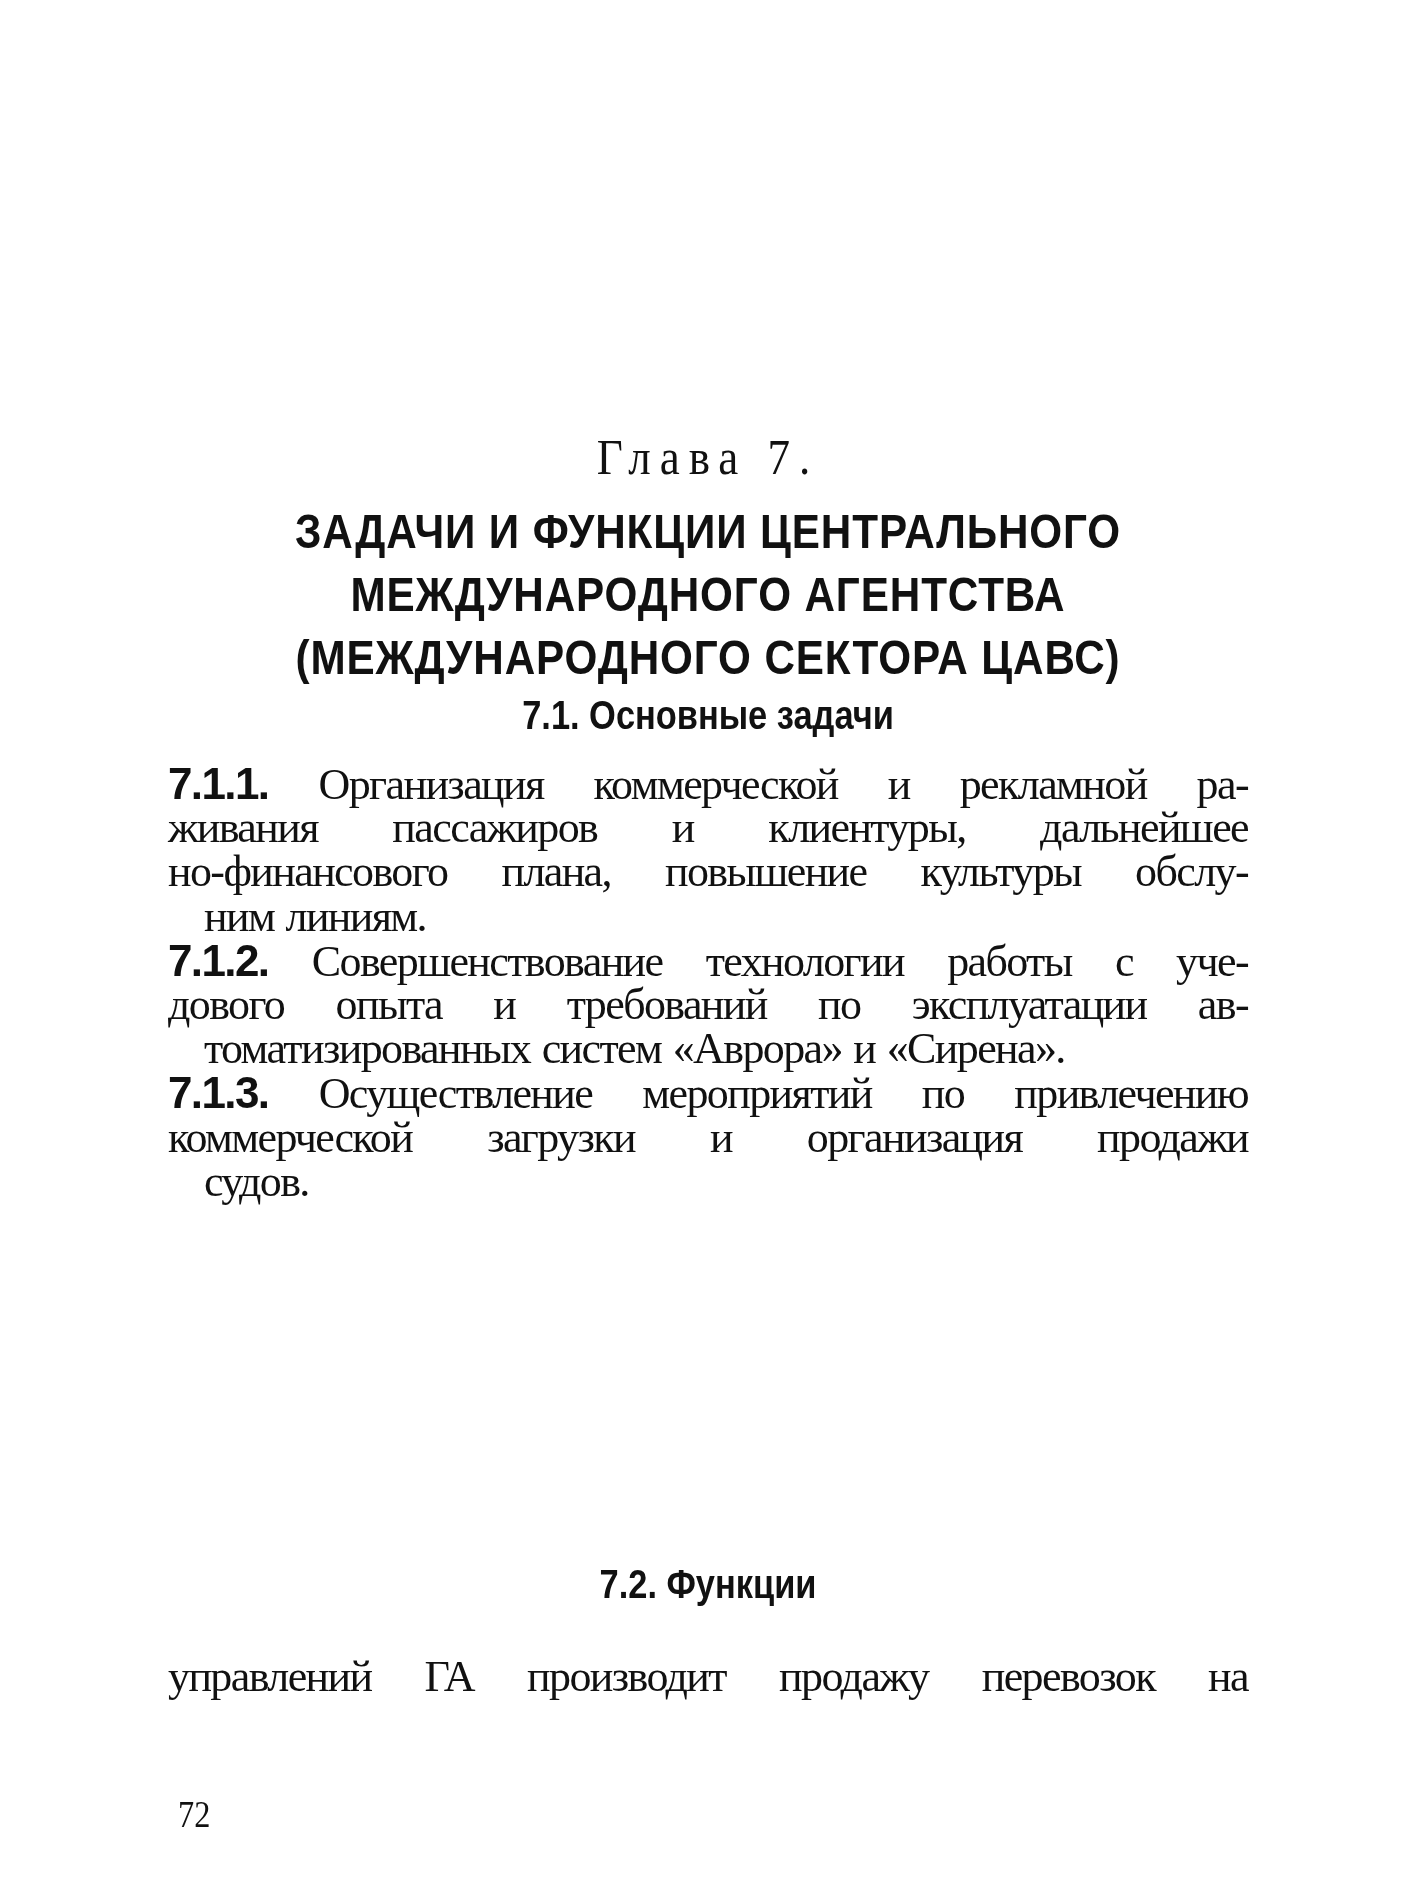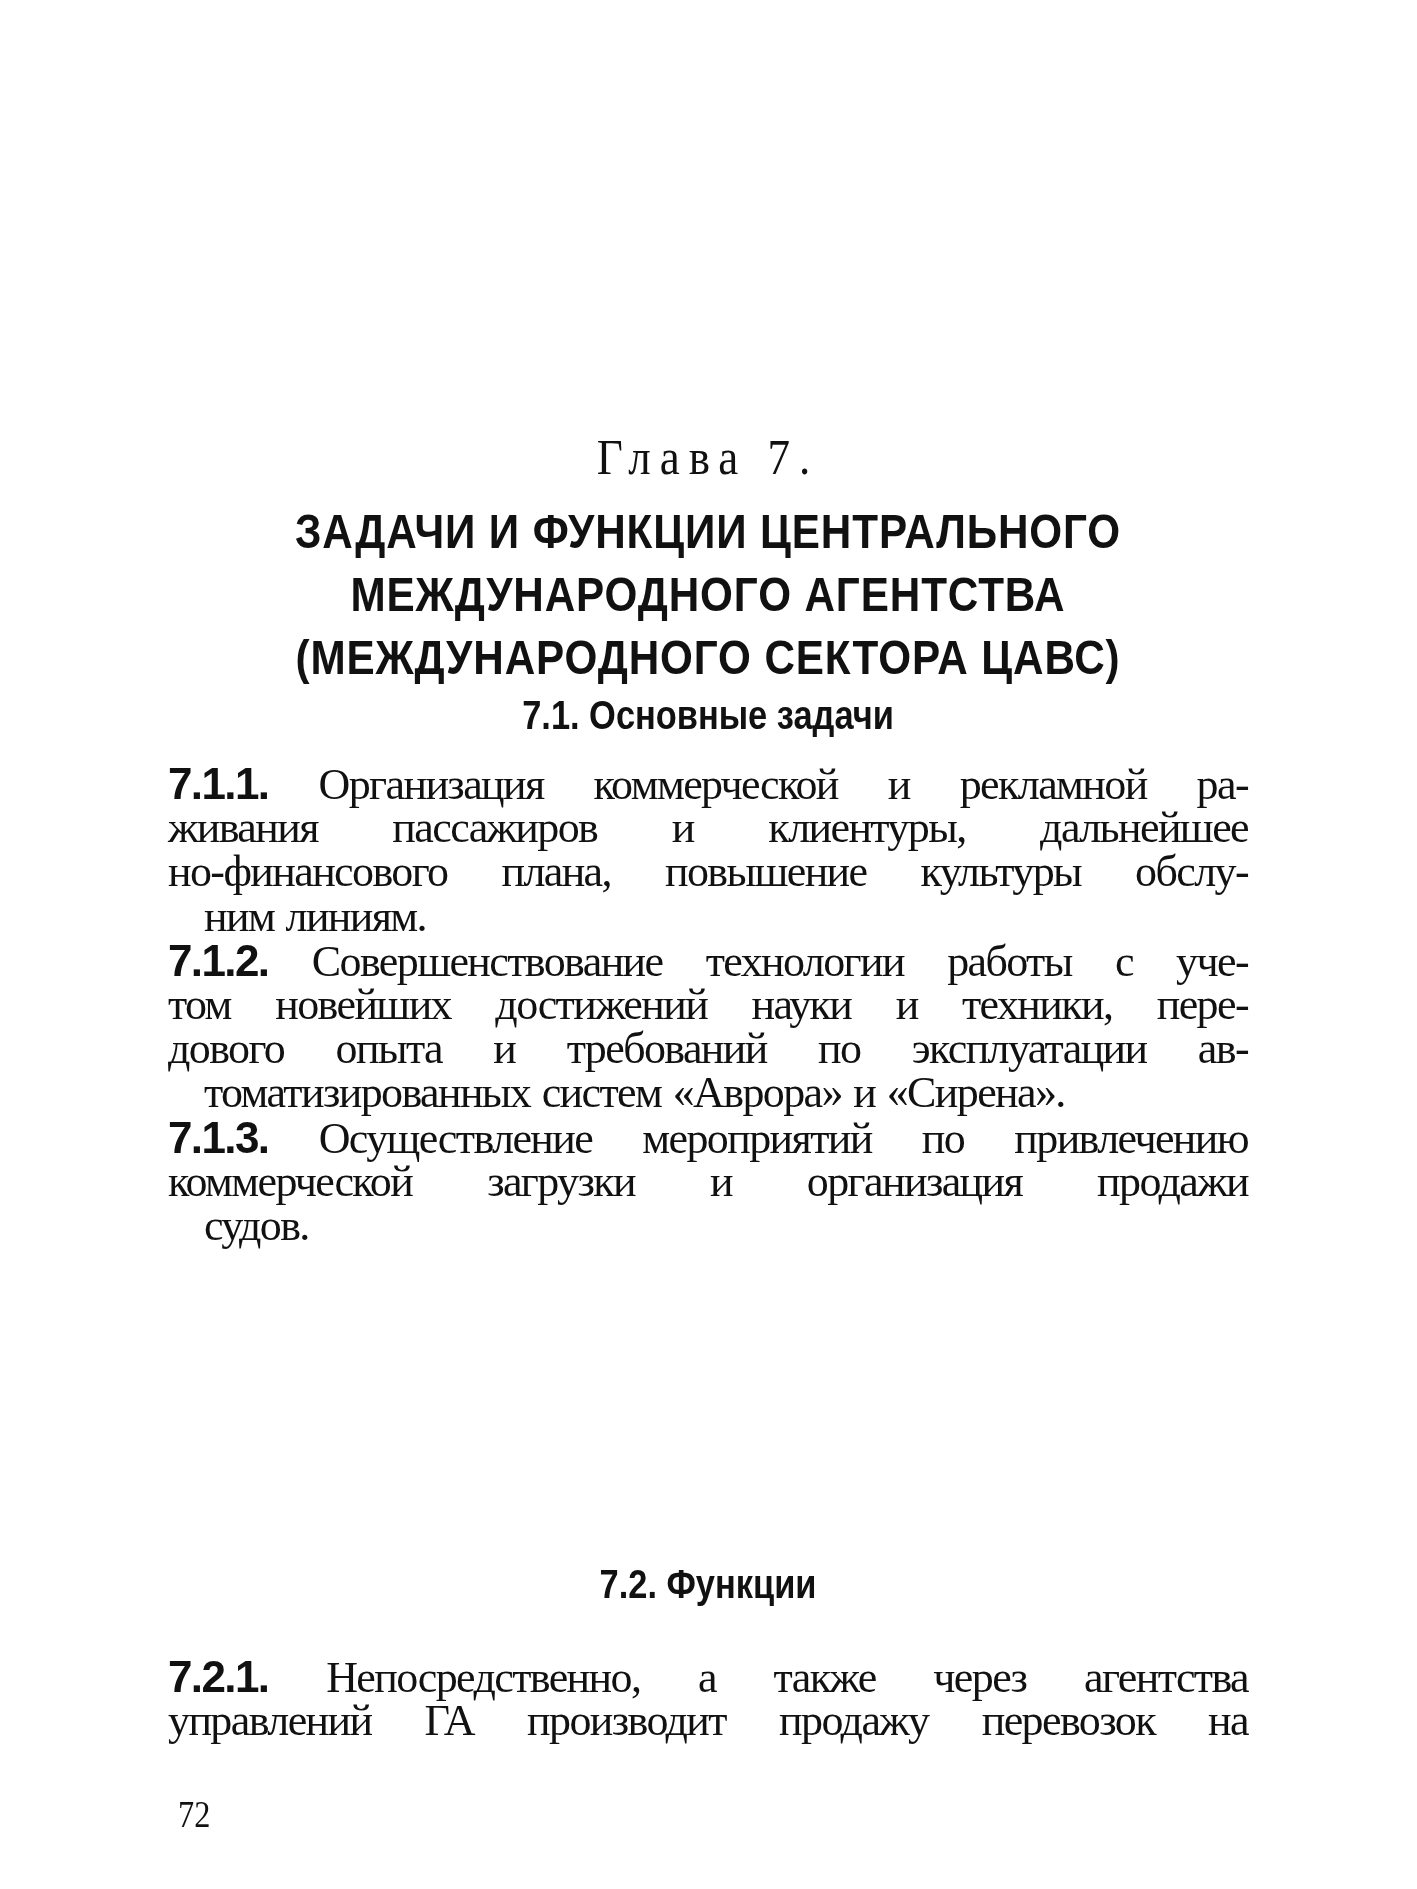--- a/index.html
+++ b/index.html
@@ -118,31 +118,29 @@
   <div class="section-heading sec-1">7.1. Основные задачи</div>
 
   <div class="body-block blk-1 cond">
 
     <span class="line"><span class="inner"><span class="num">7.1.1.</span> <span>Организация коммерческой и рекламной ра-</span></span></span>
     <span class="line">живания пассажиров и клиентуры, дальнейшее</span>
     <span class="line">но-финансового плана, повышение культуры обслу-</span>
     <span class="line last">ним линиям.</span>
 
     <span class="line"><span class="inner"><span class="num">7.1.2.</span> <span>Совершенствование технологии работы с уче-</span></span></span>
-    <span class="line">том новейших достижений науки и техники, пере-</span>
     <span class="line">дового опыта и требований по эксплуатации ав-</span>
     <span class="line last">томатизированных систем «Аврора» и «Сирена».</span>
 
     <span class="line"><span class="inner"><span class="num">7.1.3.</span> <span>Осуществление мероприятий по привлечению</span></span></span>
     <span class="line">коммерческой загрузки и организация продажи</span>
     <span class="line last">судов.</span>
   </div>
 
   <div class="section-heading sec-2">7.2. Функции</div>
 
   <div class="body-block cond" style="top:1655px;">
-    <span class="line"><span class="inner"><span class="num">7.2.1.</span> <span>Непосредственно, а также через агентства</span></span></span>
     <span class="line">управлений ГА производит продажу перевозок на</span>
   </div>
 
 </div>
 
 <div class="page-number">72</div>
 
 </body></html>

